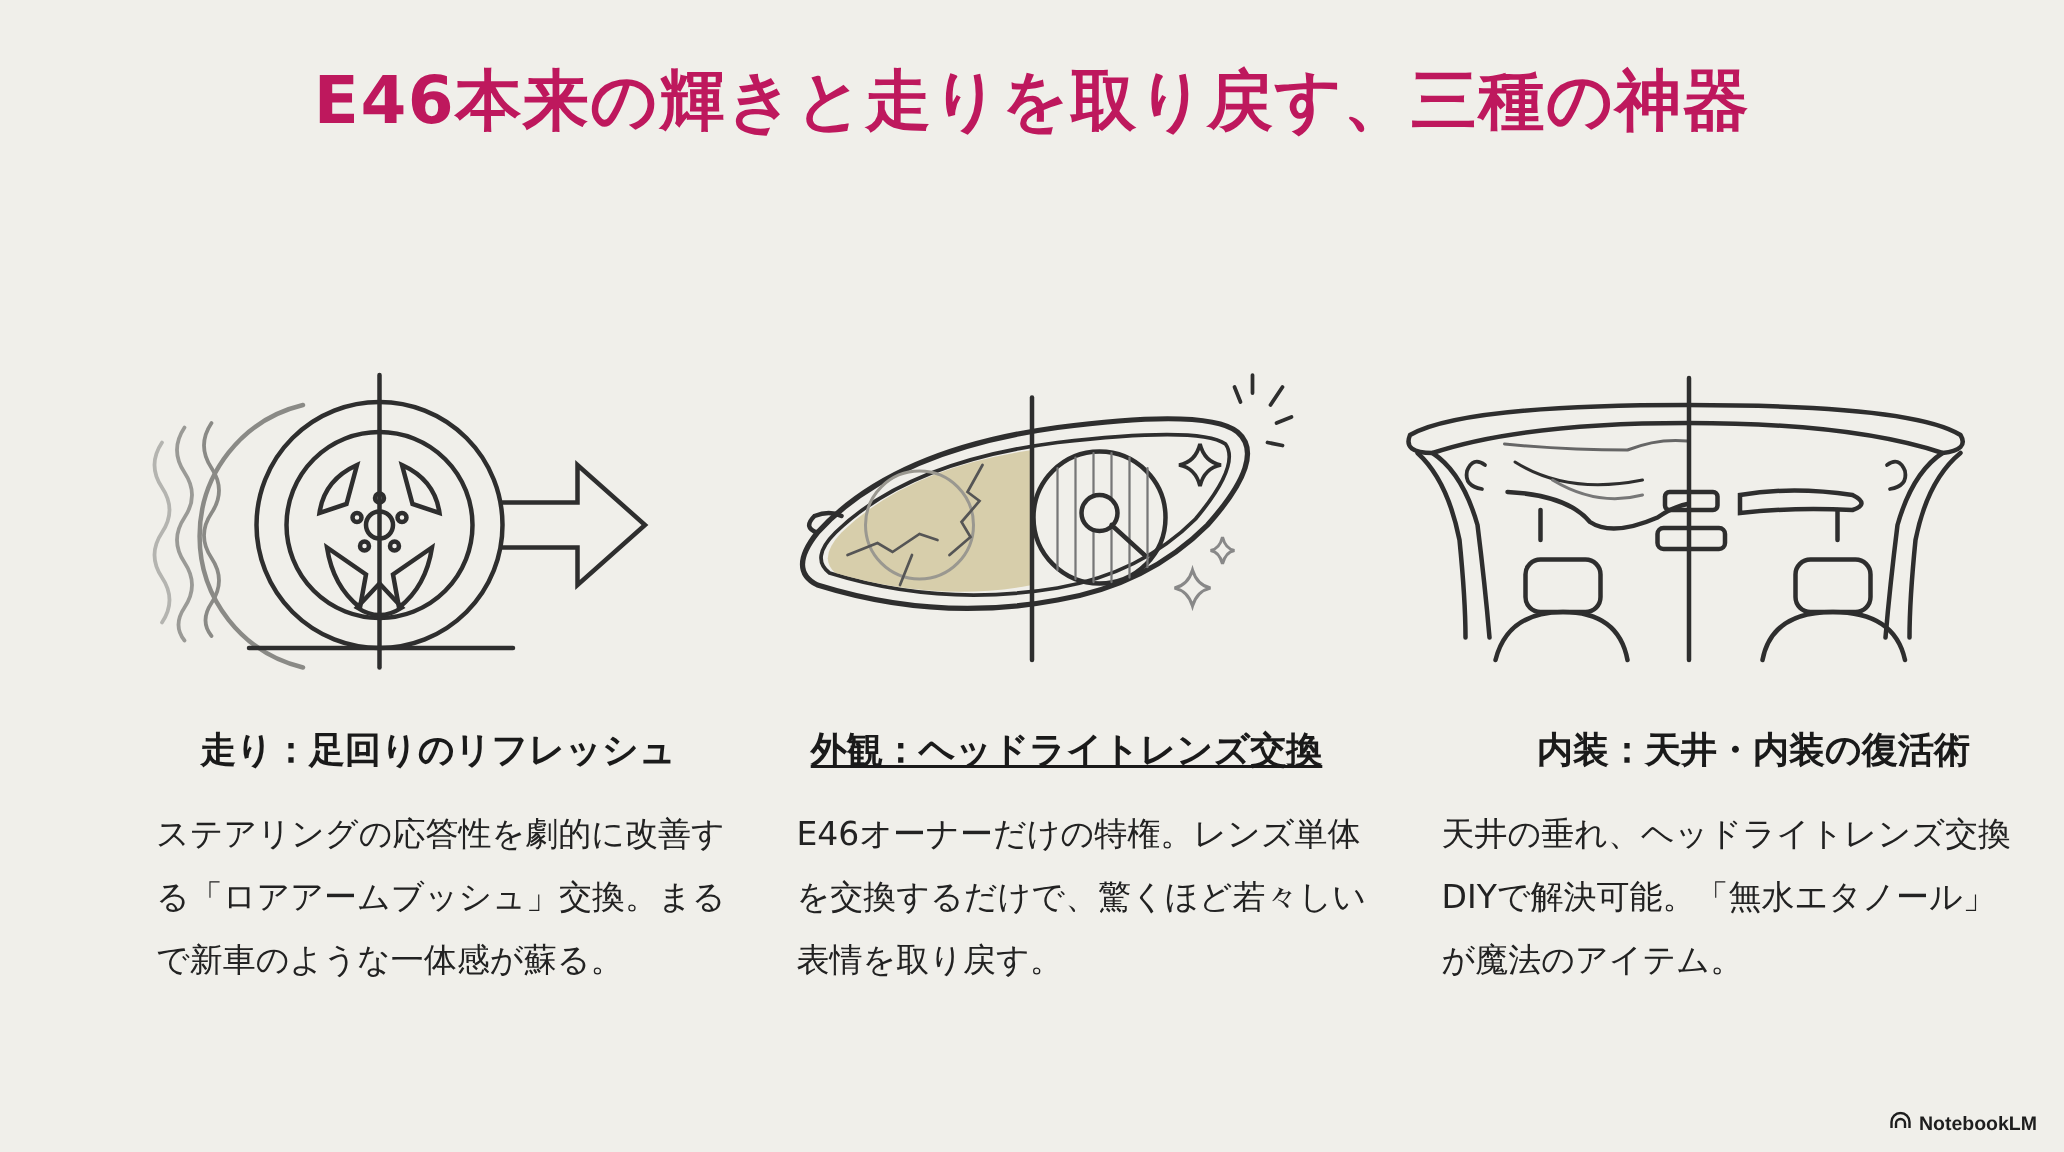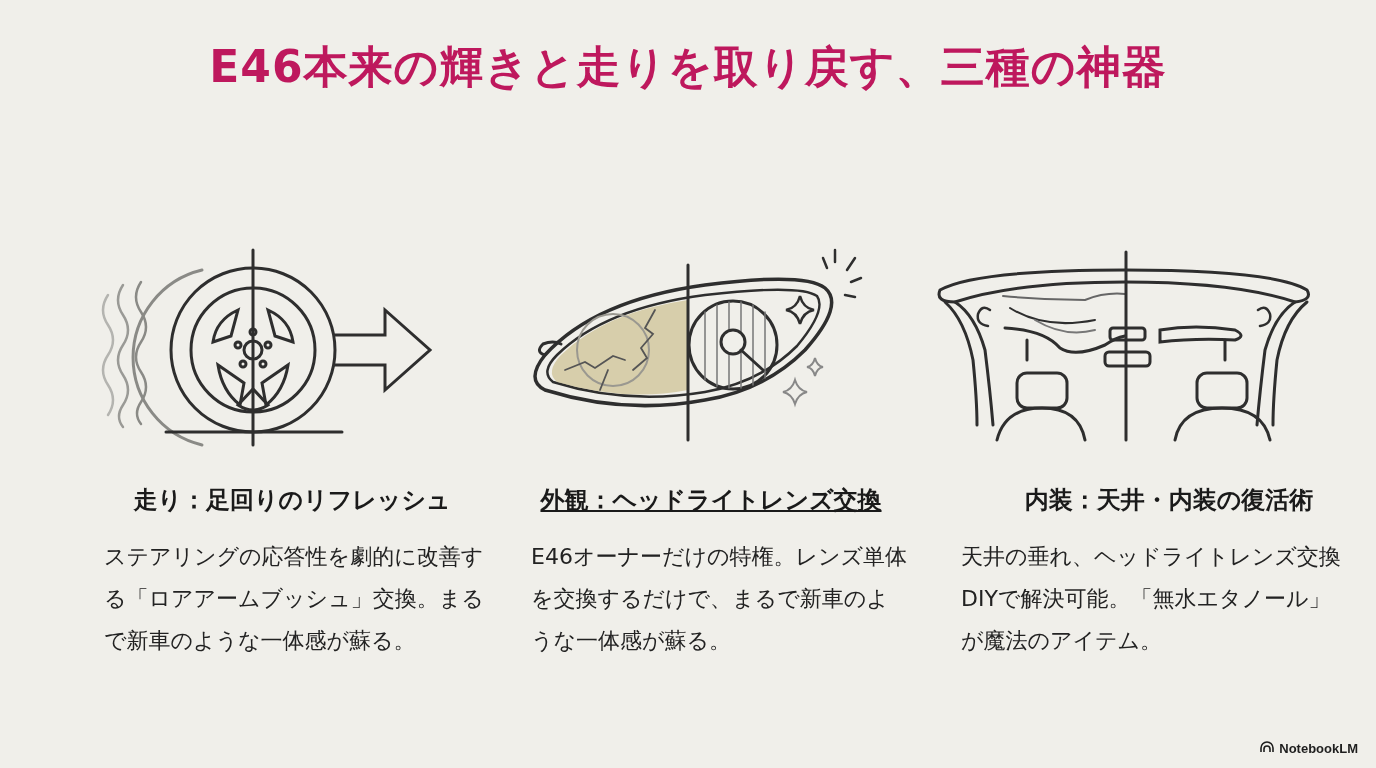--- a/index.html
+++ b/index.html
@@ -126,21 +126,21 @@
         <line x1="318" y1="18" x2="322" y2="28" stroke-width="2.5"></line>
         <line x1="330" y1="10" x2="330" y2="22" stroke-width="2.5"></line>
         <line x1="350" y1="18" x2="342" y2="30" stroke-width="2.5"></line>
         <line x1="356" y1="38" x2="346" y2="42" stroke-width="2.5"></line>
         <line x1="350" y1="57" x2="340" y2="55" stroke-width="2.5"></line>
 
         <line x1="183" y1="25" x2="183" y2="200"></line>
       </svg>
     </div>
     <h2 class="heading">外観：ヘッドライトレンズ交換</h2>
-    <p class="body">E46オーナーだけの特権。レンズ単体を交換するだけで、まるで新車のような一体感が蘇る。</p>
+    <p class="body">E46オーナーだけの特権。レンズ単体を交換するだけで、驚くほど若々しい表情を取り戻す。</p>
   </section>
 
   <section class="col" id="col3">
     <div class="illus">
       <svg viewBox="0 0 420 200" fill="none" stroke="#2e2e2e" stroke-width="3" stroke-linecap="round">
 
         <path d="M5 50 Q40 30 190 30 Q340 30 372 50 Q378 60 360 62 Q300 42 190 42 Q80 42 20 62 Q0 62 5 50 Z"></path>
 
         <path d="M20 62 Q40 75 50 110 Q55 150 58 185"></path>
         <path d="M10 62 Q30 80 38 120 Q42 160 42 185"></path>

